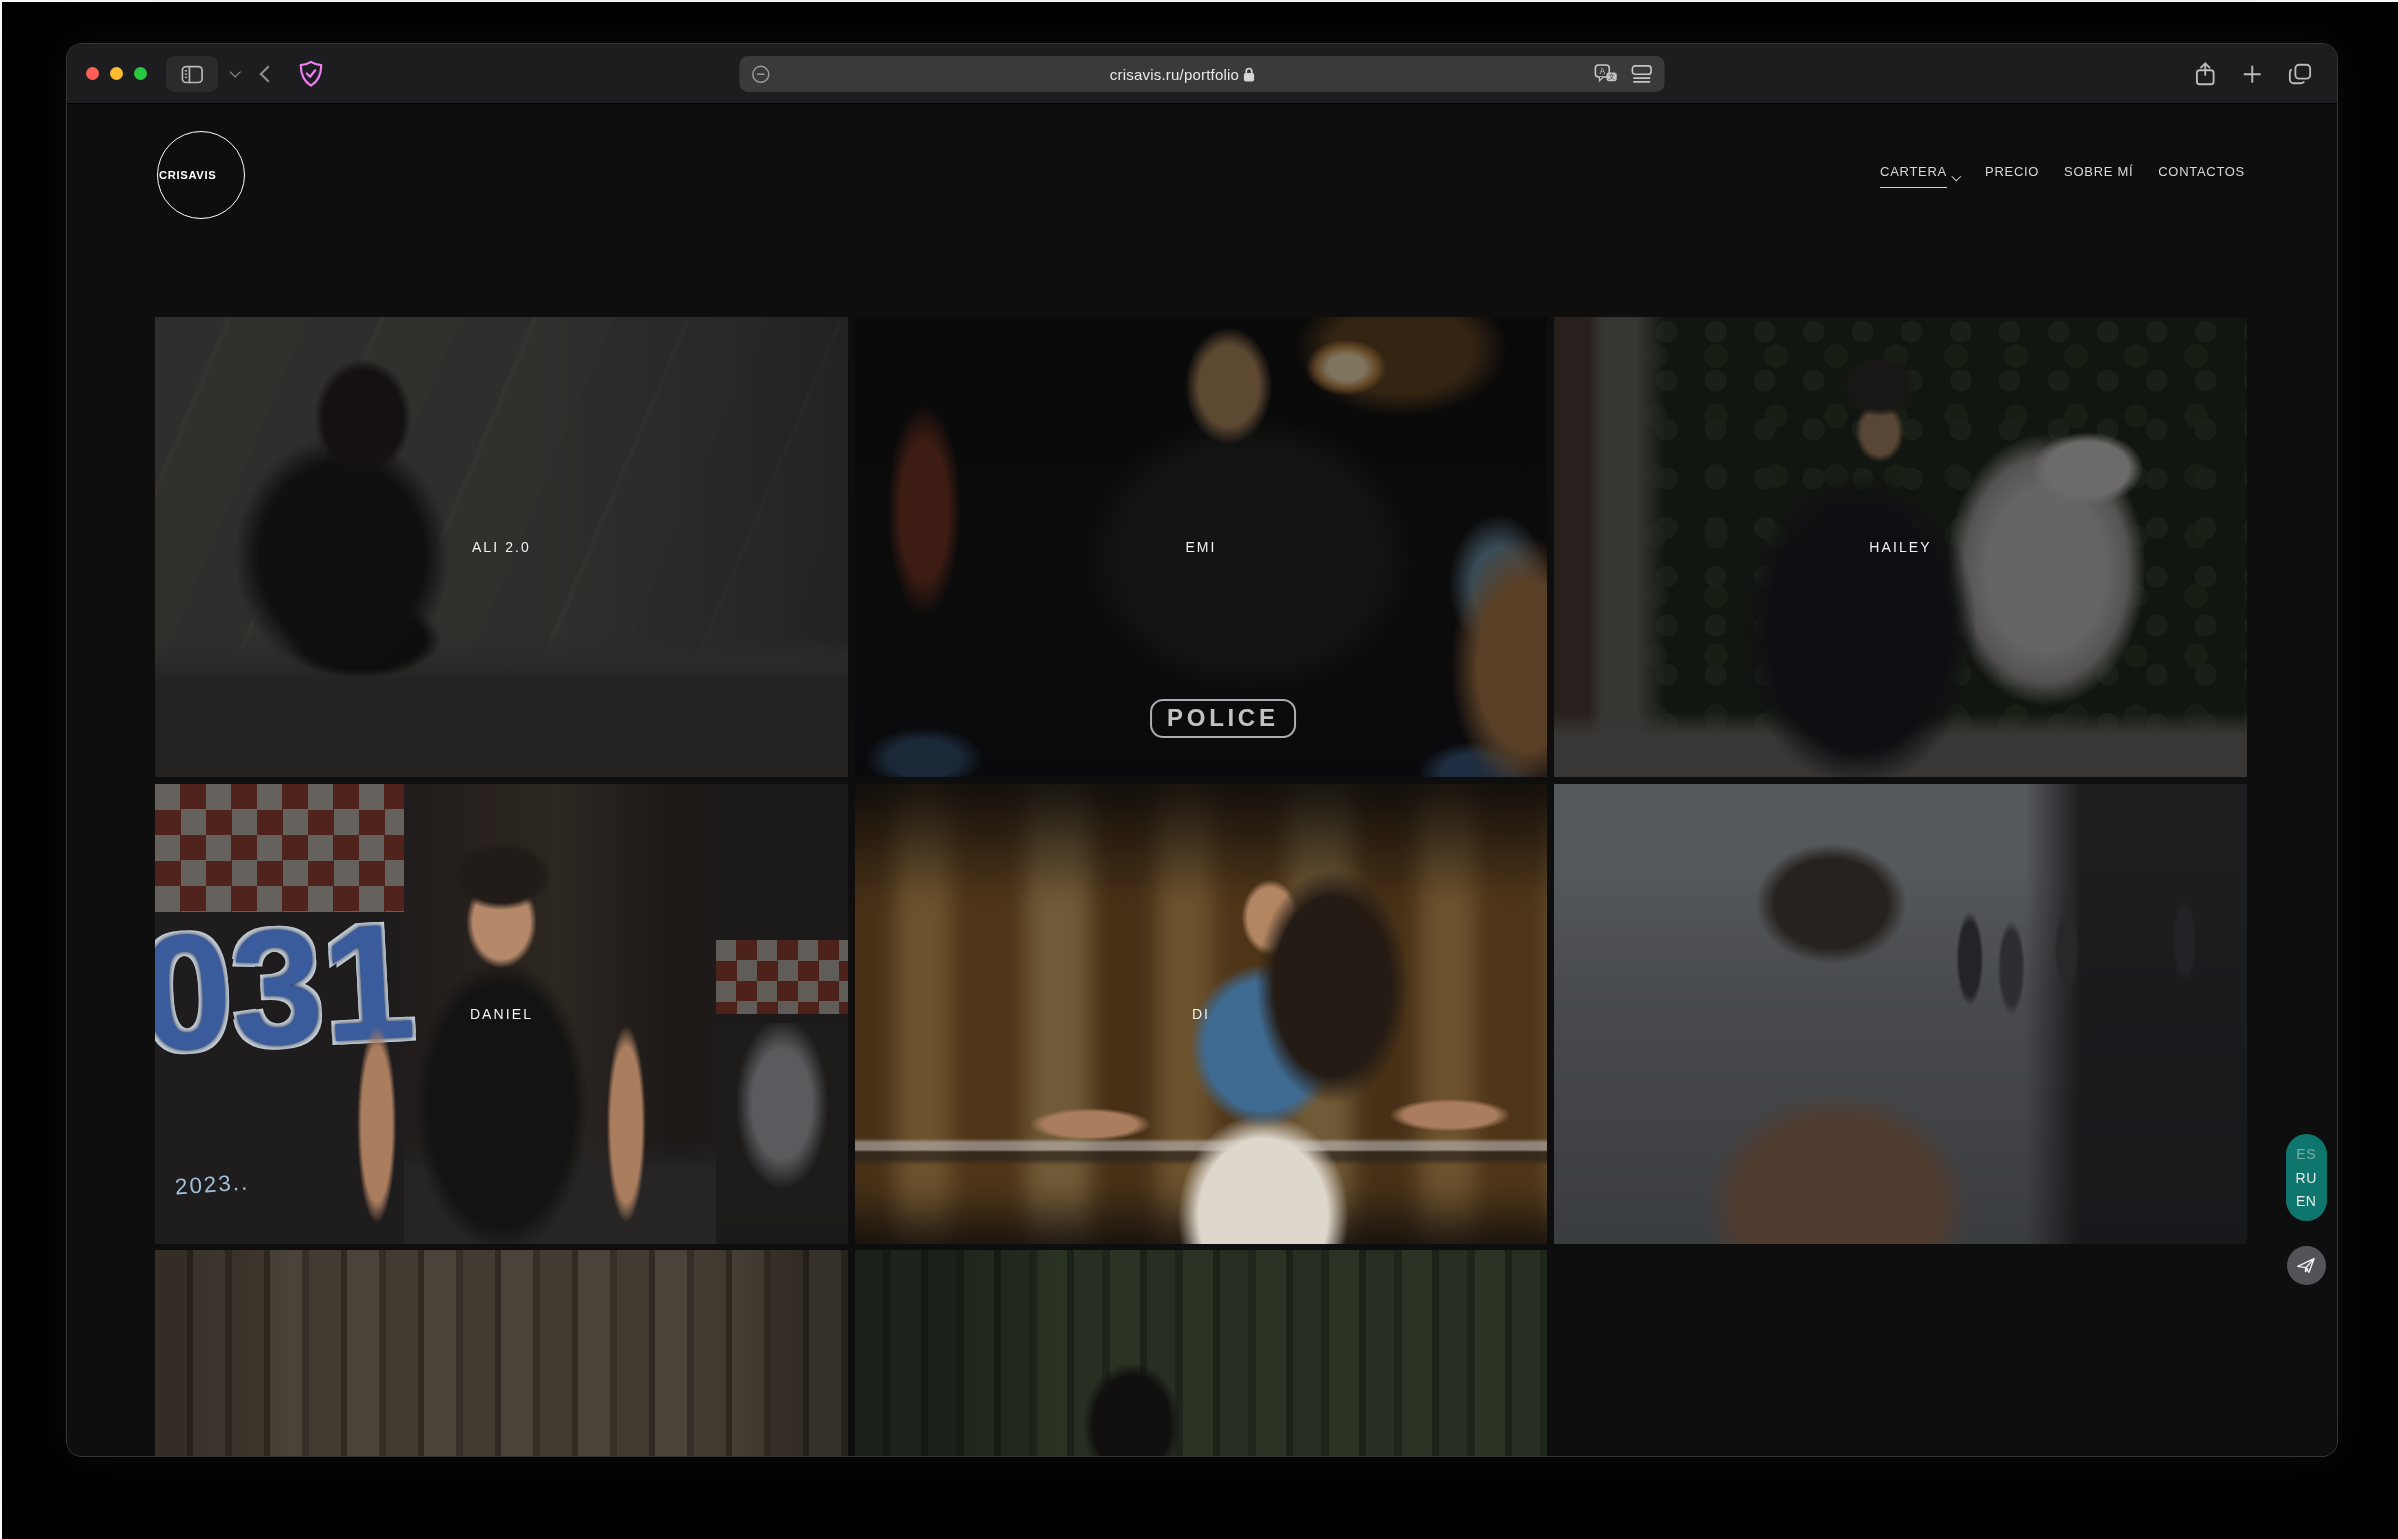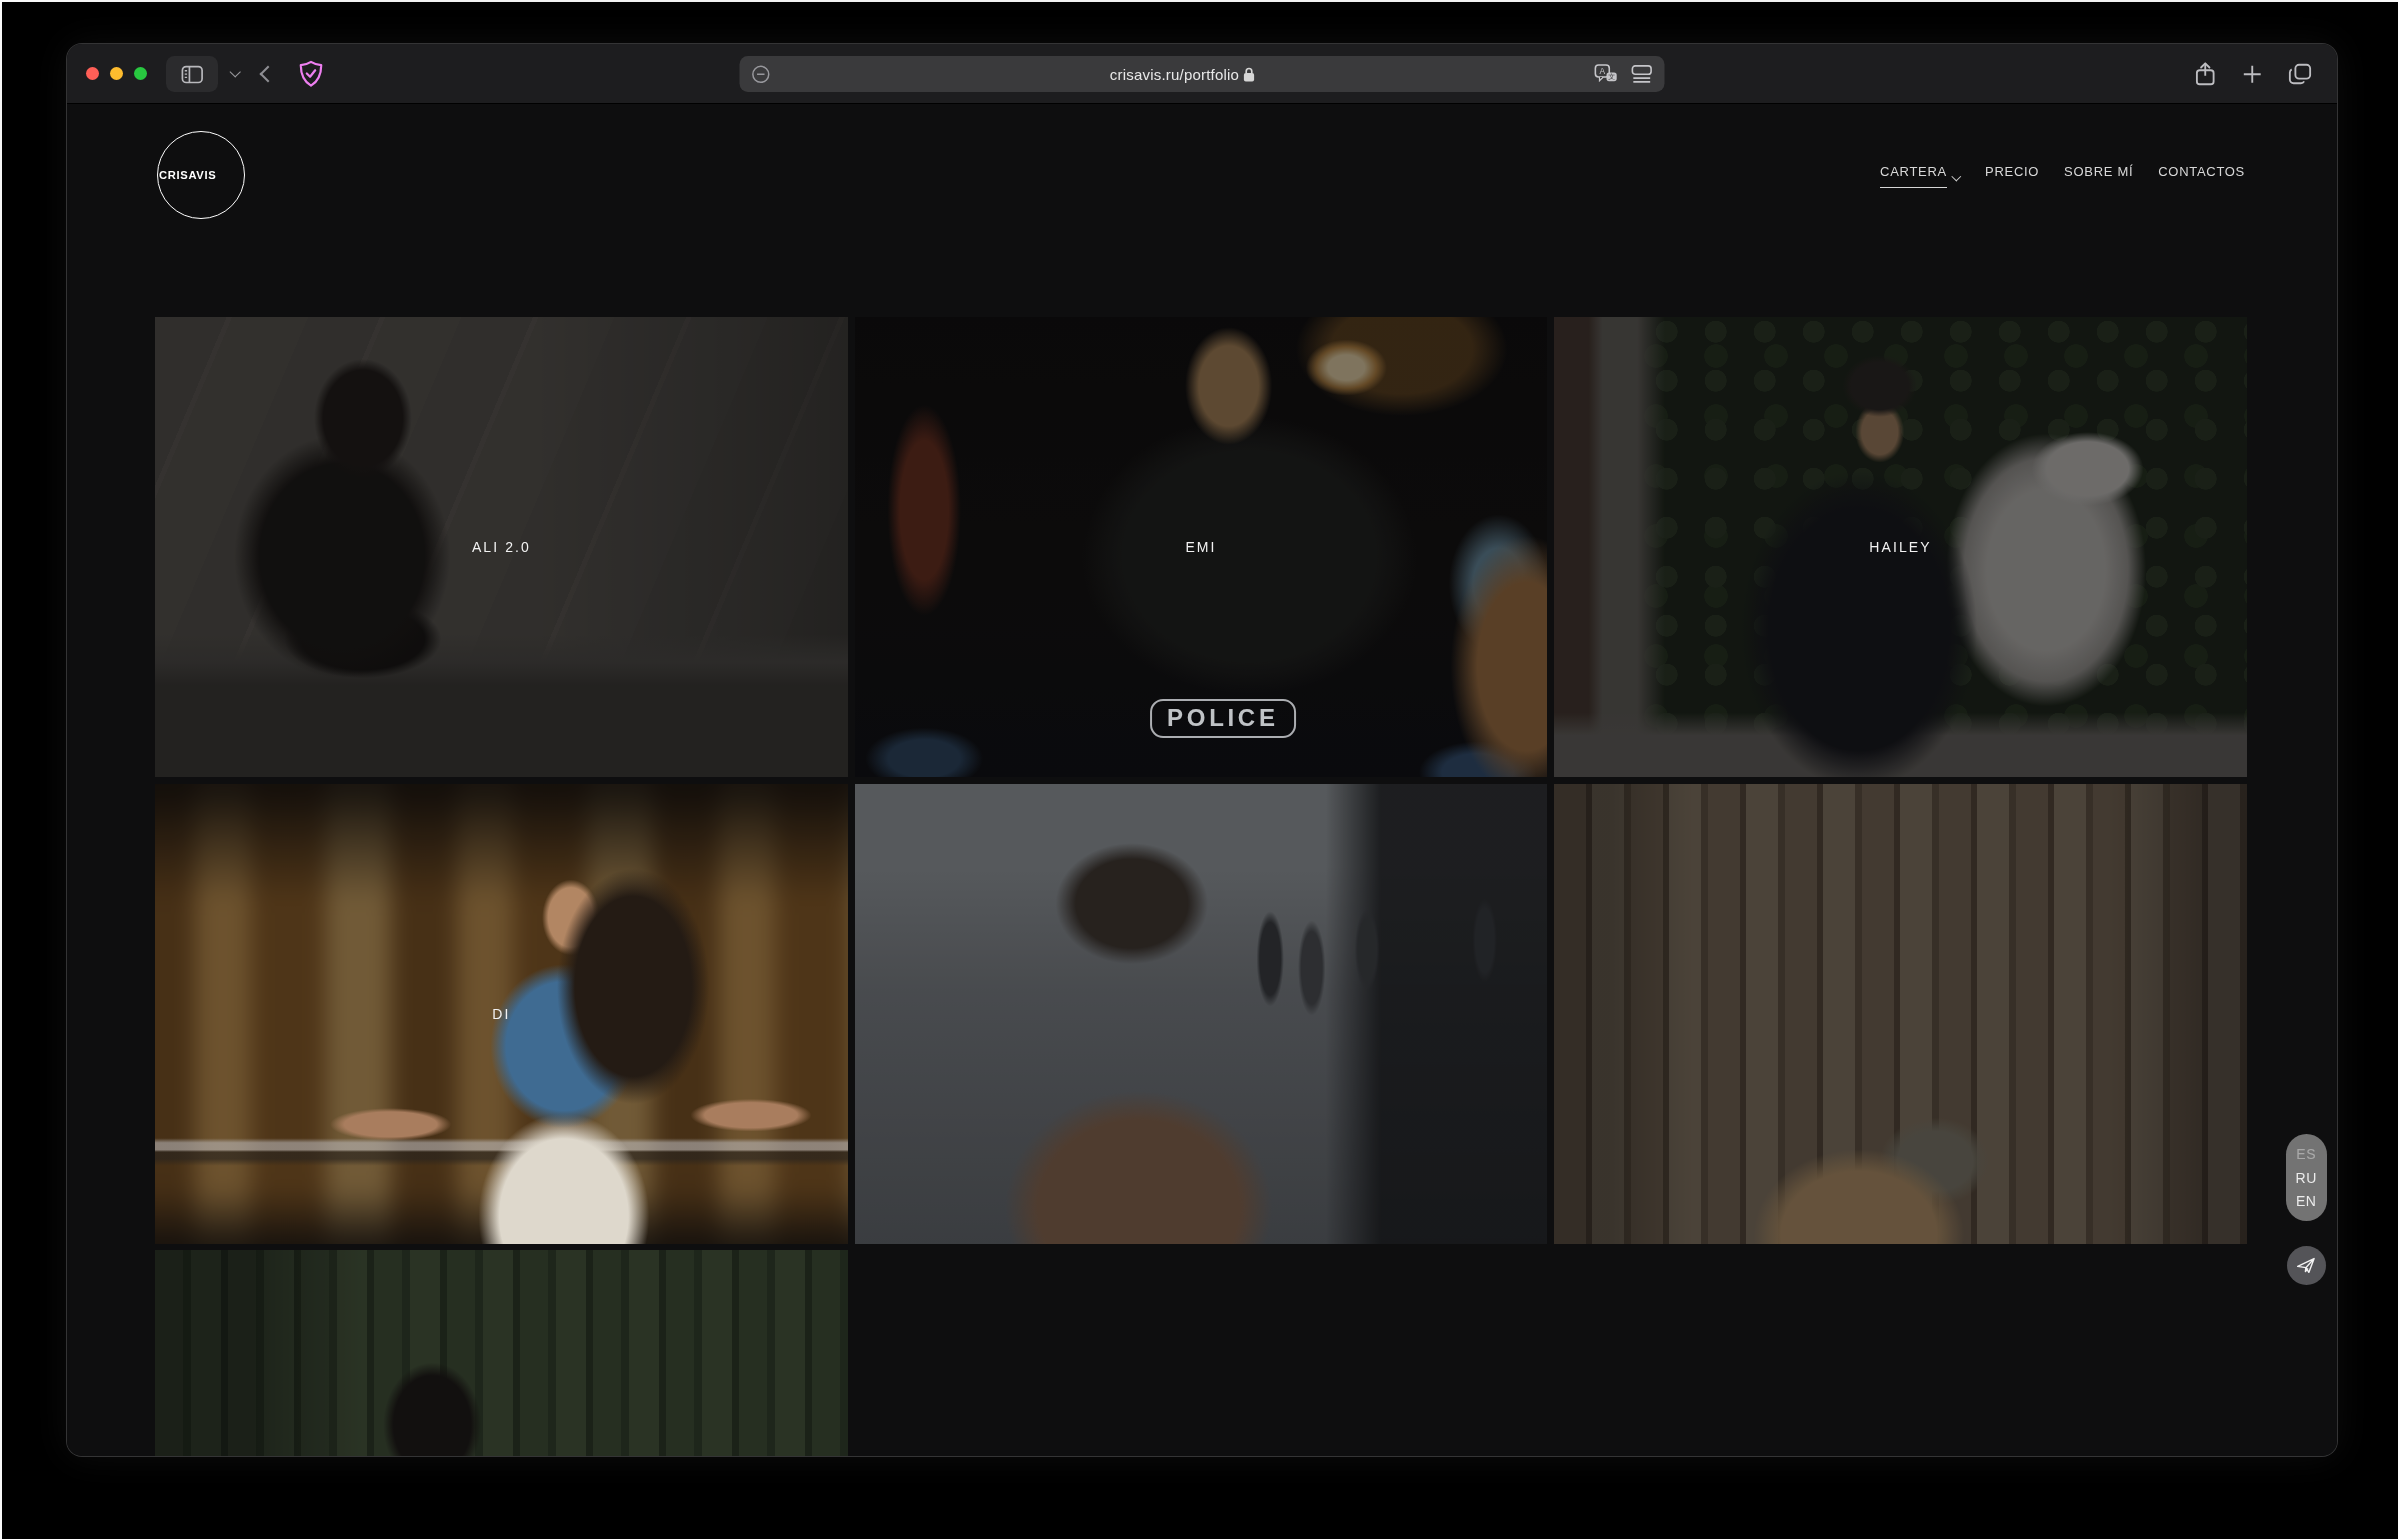--- a/index.html
+++ b/index.html
@@ -160,21 +160,21 @@
 
   
   .t9 { background:
     radial-gradient(ellipse 70px 89px at 40% 38%, #1c1713 0 55%, rgba(0,0,0,0) 70%),
     radial-gradient(ellipse 39px 54px at 41% 46%, #9a7050 0 50%, rgba(0,0,0,0) 68%),
     radial-gradient(ellipse 126px 197px at 37% 98%, #c5cdc9 0 52%, rgba(0,0,0,0) 72%),
     linear-gradient(90deg, rgba(0,0,0,0.35) 0 14%, rgba(0,0,0,0) 30%),
     repeating-linear-gradient(90deg, #46583a 0 28px, #35462c 28px 36px, #4e6140 36px 66px, #2f3e26 66px 73px); }
 
   
-  .lang { position:absolute; right:10.3px; top:1090px; width:41px; background:#737373; border-radius:20.6px;
+  .lang { position:absolute; right:10.3px; top:1090px; width:41px; background:#0f766e; border-radius:20.6px;
           padding:12px 0; display:flex; flex-direction:column; align-items:center; gap:7.5px; z-index:6; }
   .lang-item { color:#ececec; font-size:14px; letter-spacing:0.5px; cursor:pointer; }
   .lang-item.current { opacity:0.45; }
   .tg-btn { position:absolute; right:11.2px; top:1202px; width:39px; height:39px; border-radius:50%;
             background:#545458; display:flex; align-items:center; justify-content:center; z-index:6; cursor:pointer; }
 
   svg { display:block; }
 </style>
 </head>
 <body>
@@ -295,20 +295,29 @@
         <div class="tile t2">
           <span class="photo-text-police">POLICE</span>
           <span class="tile-name">EMI</span>
         </div>
 
         <div class="tile t3">
           <span class="tile-name">HAILEY</span>
         </div>
 
 
+        <div class="tile t5">
+          <div class="band-left">
+            <div class="graffiti-031">031</div>
+            <div class="graffiti-2023">2023..</div>
+          </div>
+          <div class="band-right"></div>
+          <div class="art subject"></div>
+          <span class="tile-name">DANIEL</span>
+        </div>
 
         <div class="tile t6">
           <div class="blurbg"></div>
           <div class="art subject"></div>
           <span class="tile-name">DI</span>
         </div>
 
         <div class="tile t7">
           <span class="tile-name"></span>
         </div>

